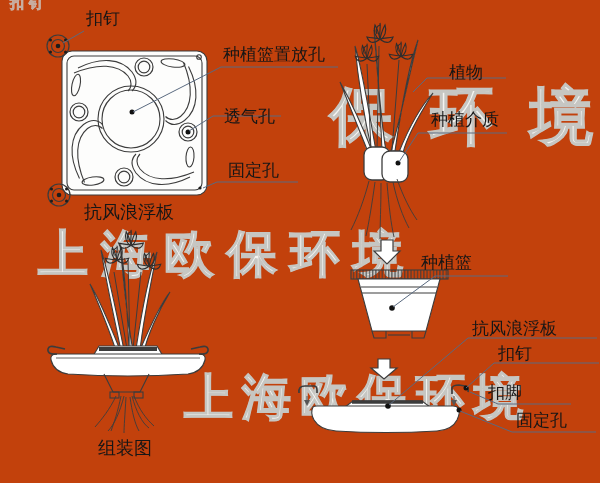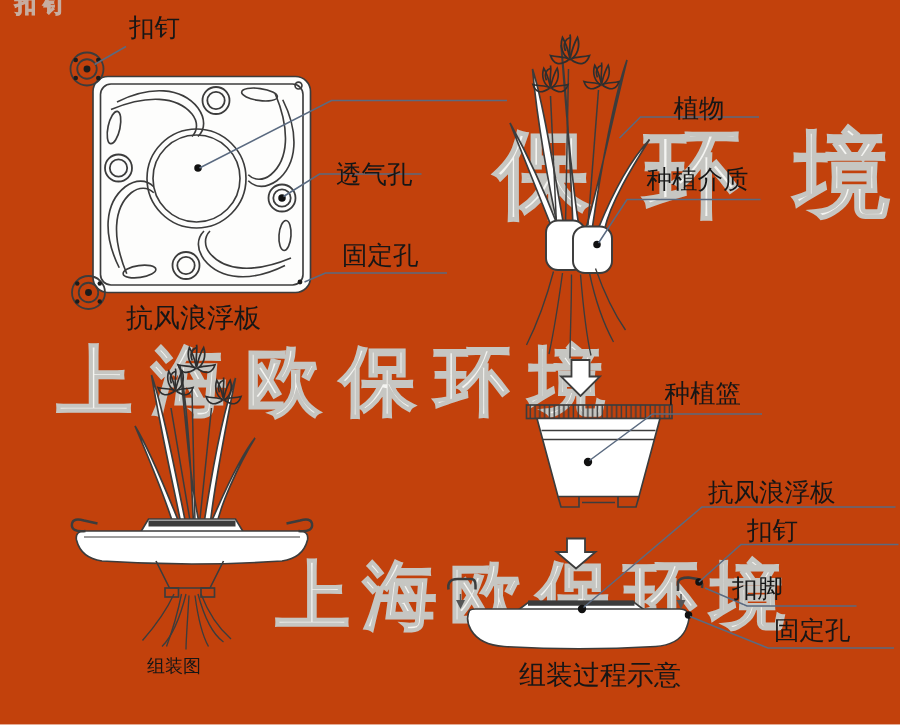--- a/index.html
+++ b/index.html
@@ -8,21 +8,21 @@
   .wm{position:absolute;z-index:1;white-space:nowrap;font-weight:bold;
       color:#f4f4f1;-webkit-text-stroke:1.2px #c6c6c2;user-select:none;}
   .wm-top{left:330px;top:74px;font-size:63px;letter-spacing:37px;}
   .wm-mid{left:38px;top:221px;font-size:50px;letter-spacing:13px;}
   .wm-bot{left:184px;top:365px;font-size:49px;letter-spacing:9px;}
   .wm-frag{left:10px;top:-5px;font-size:14px;letter-spacing:5px;
            -webkit-text-stroke:0.7px #c9c9c5;opacity:.8;}
   svg.art{position:absolute;left:0;top:0;z-index:2;}
   .lbl{position:absolute;z-index:3;font-size:17px;line-height:1.15;color:#161616;white-space:nowrap;}
   .cap{font-size:18px;}
-  .cap-big{font-size:12px;}
+  .cap-big{font-size:18px;}
 </style>
 </head>
 <body>
 
 <div class="page">
 
   <div class="wm wm-frag">扣钉</div>
   <div class="wm wm-top">保环境</div>
   <div class="wm wm-mid">上海欧保环境</div>
   <div class="wm wm-bot">上海欧保环境</div>
@@ -184,30 +184,30 @@
       <path d="M399,162 L418,133 L507,133"></path>
       <path d="M393,307 L435,276 L508,276"></path>
       <path d="M389,405 L468,338 L597,338"></path>
       <path d="M466,388 L494,363 L599,363"></path>
       <path d="M470,392 L498,404 L571,404"></path>
       <path d="M460,411 L512,432 L596,432"></path>
     </g>
   </svg>
 
   <div class="lbl" style="left:86px;top:9px">扣钉</div>
+  <div class="lbl" style="left:223px;top:45px">种植篮置放孔</div>
   <div class="lbl" style="left:224px;top:107px">透气孔</div>
   <div class="lbl" style="left:228px;top:161px">固定孔</div>
   <div class="lbl cap" style="left:84px;top:202px">抗风浪浮板</div>
 
   <div class="lbl" style="left:449px;top:63px">植物</div>
   <div class="lbl" style="left:431px;top:110px">种植介质</div>
 
-  <div class="lbl" style="left:443px;top:253px">种植篮</div>
+  <div class="lbl" style="left:421px;top:253px">种植篮</div>
 
   <div class="lbl" style="left:472px;top:319px">抗风浪浮板</div>
   <div class="lbl" style="left:498px;top:344px">扣钉</div>
   <div class="lbl" style="left:488px;top:383px">扣脚</div>
   <div class="lbl" style="left:516px;top:411px">固定孔</div>
 
   <div class="lbl cap-big" style="left:98px;top:438px">组装图</div>
-  <div class="lbl cap" style="left:346px;top:440px">组装过程示意</div>
 
 </div>
 
 </body></html>

